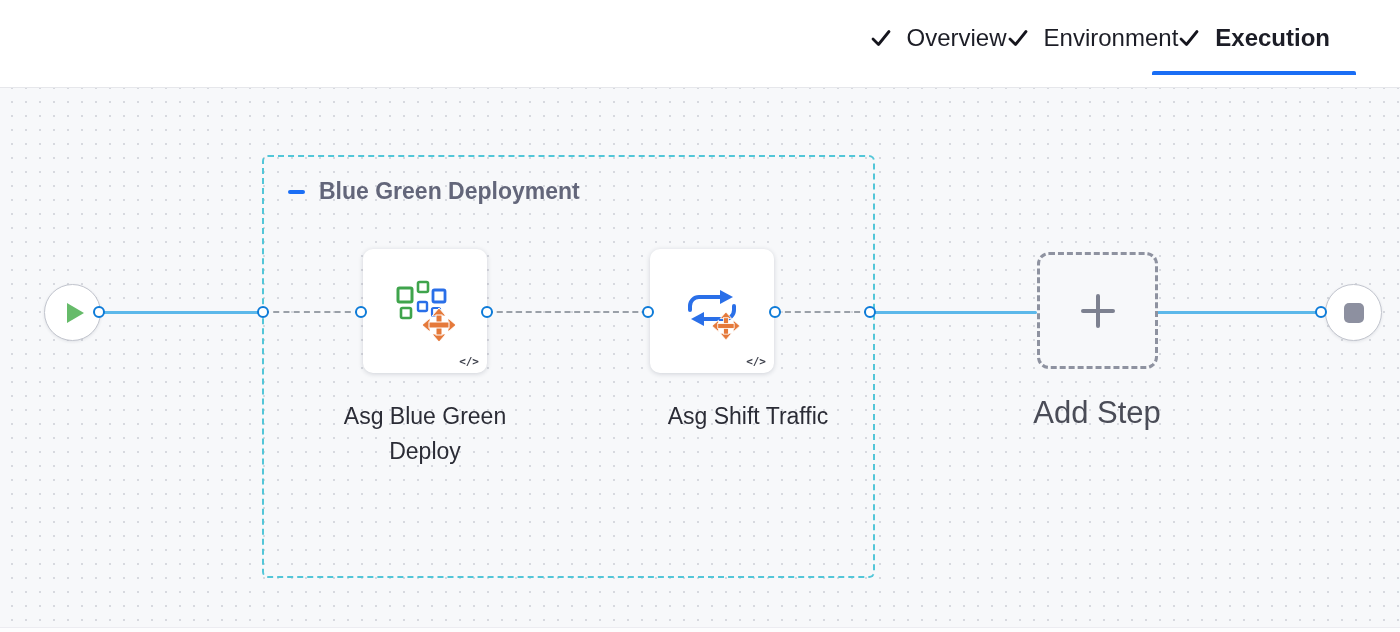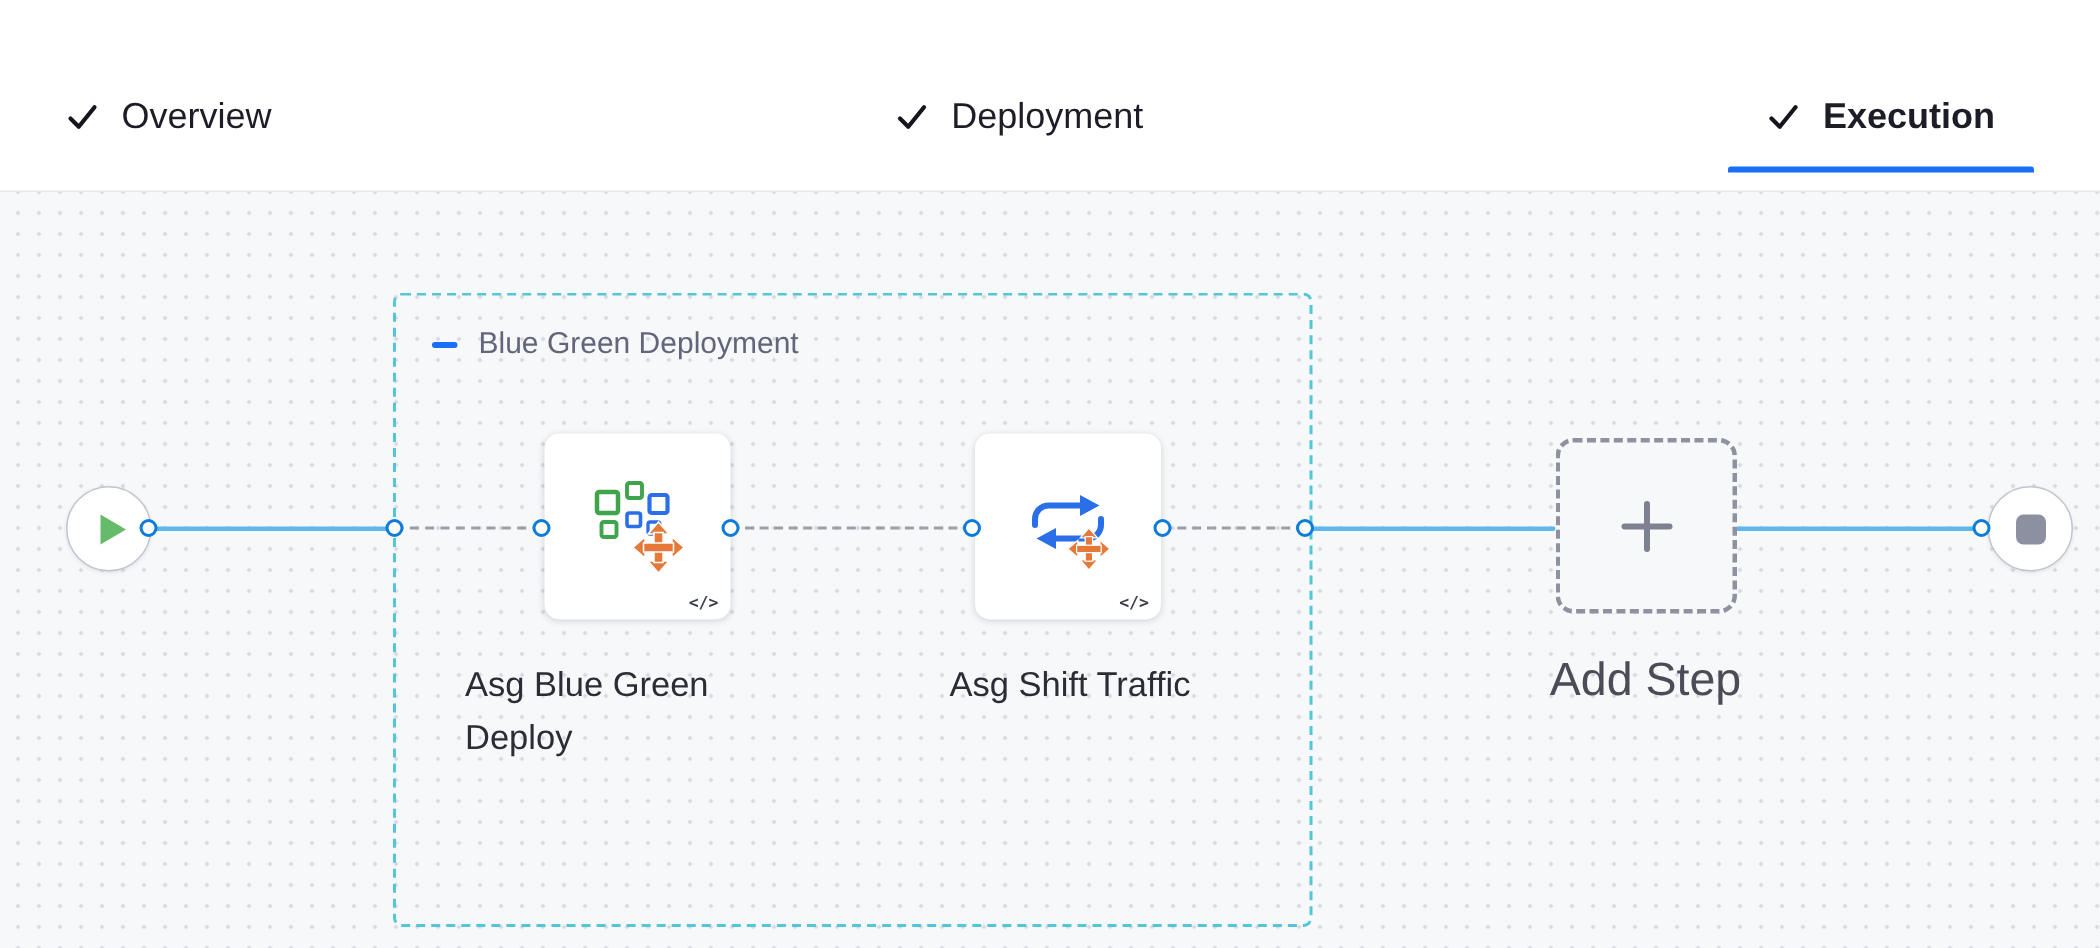--- a/index.html
+++ b/index.html
@@ -2,22 +2,22 @@
 <html><head>
 <meta charset="utf-8">
 <style>
   * { box-sizing: border-box; margin: 0; padding: 0; }
   html,body { width:1400px; height:632px; overflow:hidden;
     font-family:"Liberation Sans", sans-serif; background:#fff; }
 
   
   .tabbar{
     height:88px; background:#ffffff; border-bottom:1px solid #e6e7eb;
-    display:flex; align-items:stretch; justify-content:space-between;
-    padding:0 70px 12px 44px; position:relative; z-index:5;margin-top:40px;
+    display:flex; align-items:stretch; justify-content:flex-end;
+    padding:0 70px 12px 44px; position:relative; z-index:5;
   }
   .tab{
     display:flex; align-items:center; gap:15px; cursor:pointer;
     font-size:24px; font-weight:500; color:#1c1d26; position:relative;
   }
   .tab .check{ display:flex; align-items:center; }
   .tab.active{ font-weight:700; }
   .tab.active::after{
     content:""; position:absolute; left:-26px; right:-26px; bottom:0;
     height:4px; background:#1a6ef5; border-radius:2px 2px 0 0;
@@ -62,35 +62,35 @@
   
   .group-box{
     position:absolute; left:262px; top:67px; width:613px; height:423px;
     border:2px dashed #53c6d8; border-radius:6px; z-index:0;
   }
   .group-label{
     position:absolute; left:288px; top:90px; display:flex; align-items:center;
     gap:14px; z-index:2;
   }
   .minus-btn{ width:17px; height:4px; background:#1a6ef5; border-radius:2px; cursor:pointer; }
-  .group-label-text{ font-size:20px; color:#63667a; }
+  .group-label-text{ font-size:23px; color:#63667a;font-weight:bold; }
 
   
   .step-card{
     position:absolute; width:124px; height:124px; background:#fff;
     border-radius:10px; box-shadow:0 1px 5px rgba(30,40,60,.18);
     display:flex; align-items:center; justify-content:center;
     z-index:2; cursor:pointer;
   }
   .code-badge{
     position:absolute; right:8px; bottom:5px; font-size:11px; font-weight:700;
     color:#3c3f4a; font-family:"DejaVu Sans Mono", monospace;
   }
   .step-label{
-    position:absolute; width:230px; font-size:23px;
+    position:absolute; width:230px; text-align:center; font-size:23px;
     color:#2b2c36; line-height:1.5; z-index:2;
   }
 
   
   .add-box{
     position:absolute; left:1037px; top:164px; width:121px; height:117px;
     border:3px dashed #8e92a0; border-radius:12px; background:#f7f8fa;
     display:flex; align-items:center; justify-content:center;
     z-index:2; cursor:pointer;
   }
@@ -110,21 +110,21 @@
         </svg>
     </span>
     <span>Overview</span>
   </div>
   <div class="tab">
     <span class="check">
       <svg width="22" height="22" viewBox="0 0 22 22">
           <path d="M3 12 L8.5 17.5 L19 4.5" fill="none" stroke="#15151d" stroke-width="2.8" stroke-linecap="round" stroke-linejoin="round"></path>
         </svg>
     </span>
-    <span>Deployment</span>
+    <span>Environment</span>
   </div>
   <div class="tab active">
     <span class="check">
       <svg width="22" height="22" viewBox="0 0 22 22">
           <path d="M3 12 L8.5 17.5 L19 4.5" fill="none" stroke="#15151d" stroke-width="2.8" stroke-linecap="round" stroke-linejoin="round"></path>
         </svg>
     </span>
     <span>Execution</span>
   </div>
 </div>

